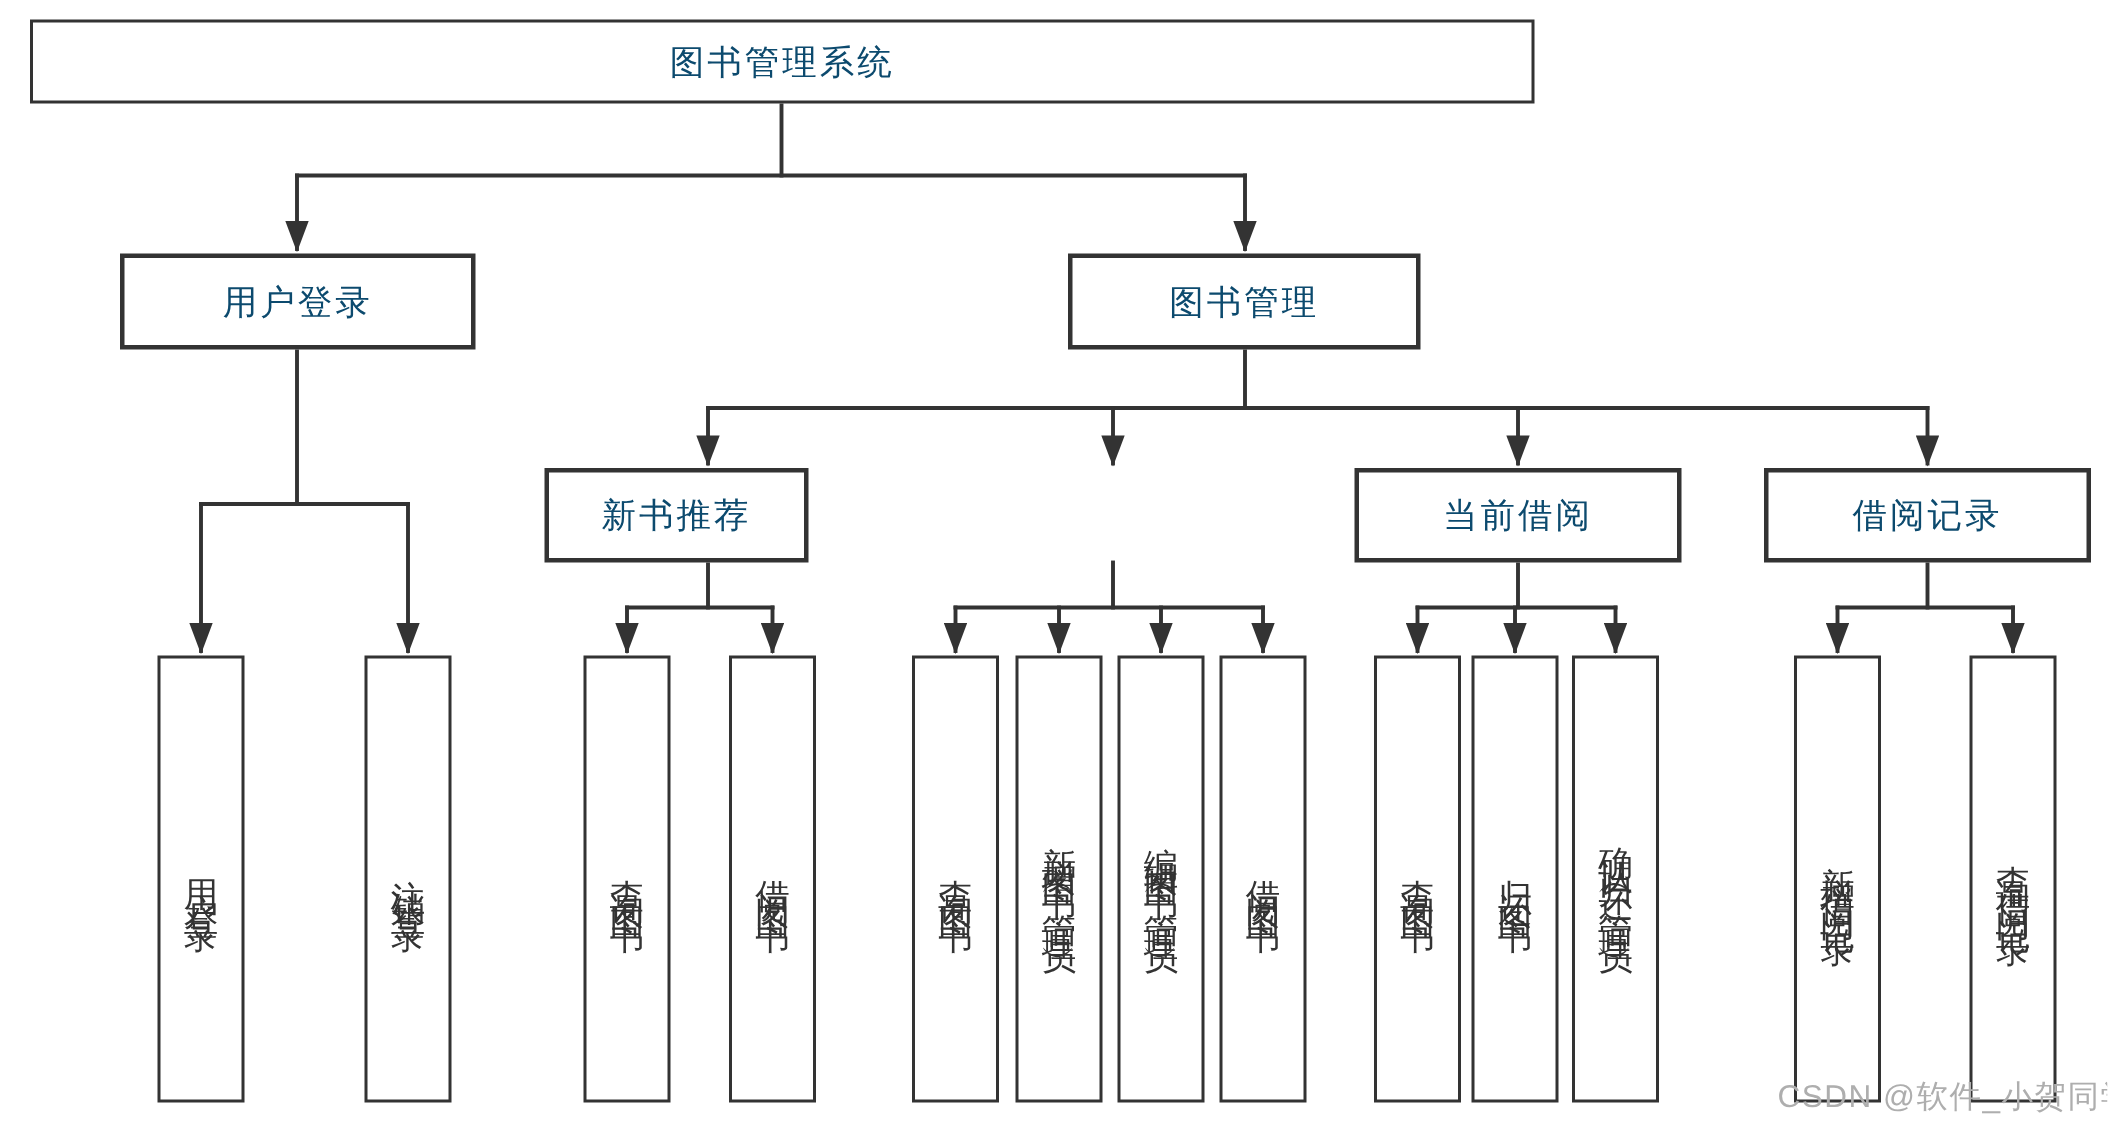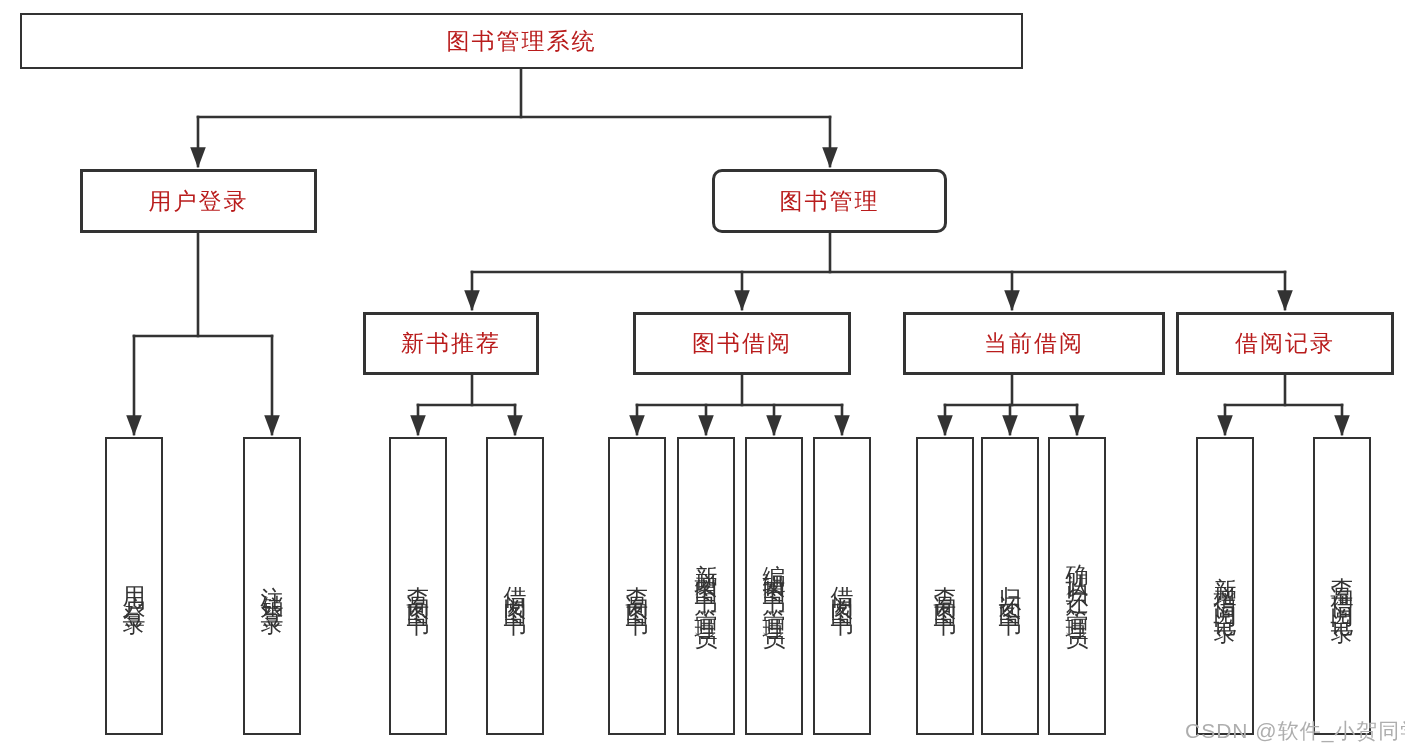--- a/index.html
+++ b/index.html
@@ -25,21 +25,21 @@
     display: flex;
     align-items: center;
     justify-content: center;
     z-index: 2;
     color: #333333;
   }
   .node.root { border-width: 2px; }
   .node .lbl {
     font-size: 23px;
     letter-spacing: 2px;
-    color: #b91c1c;
+    color: #0c4a6e;
     white-space: nowrap;
   }
   .leaf {
     position: absolute;
     box-sizing: border-box;
     background: #ffffff;
     border: 2px solid #333333;
     display: flex;
     align-items: center;
     justify-content: center;
@@ -121,31 +121,28 @@
     </g>
   </svg>
 
   <div class="node root" style="left:20px; top:13px; width:1003px; height:56px;">
     <span class="lbl">图书管理系统</span>
   </div>
 
   <div class="node" style="left:80px; top:169px; width:237px; height:64px;">
     <span class="lbl">用户登录</span>
   </div>
-  <div class="node" style="left:712px; top:169px; width:235px; height:64px;border-radius:10px;">
+  <div class="node" style="left:712px; top:169px; width:235px; height:64px;">
     <span class="lbl">图书管理</span>
   </div>
 
   <div class="node" style="left:363px; top:312px; width:176px; height:63px;">
     <span class="lbl">新书推荐</span>
   </div>
-  <div class="node" style="left:633px; top:312px; width:218px; height:63px;">
-    <span class="lbl">图书借阅</span>
-  </div>
-  <div class="node" style="left:903px; top:312px; width:262px; height:63px;">
+  <div class="node" style="left:903px; top:312px; width:218px; height:63px;">
     <span class="lbl">当前借阅</span>
   </div>
   <div class="node" style="left:1176px; top:312px; width:218px; height:63px;">
     <span class="lbl">借阅记录</span>
   </div>
 
   <div class="leaf" style="left:105px; top:437px; width:58px; height:298px;">
     <span class="vlbl">用户登录</span>
   </div>
   <div class="leaf" style="left:243px; top:437px; width:58px; height:298px;">

